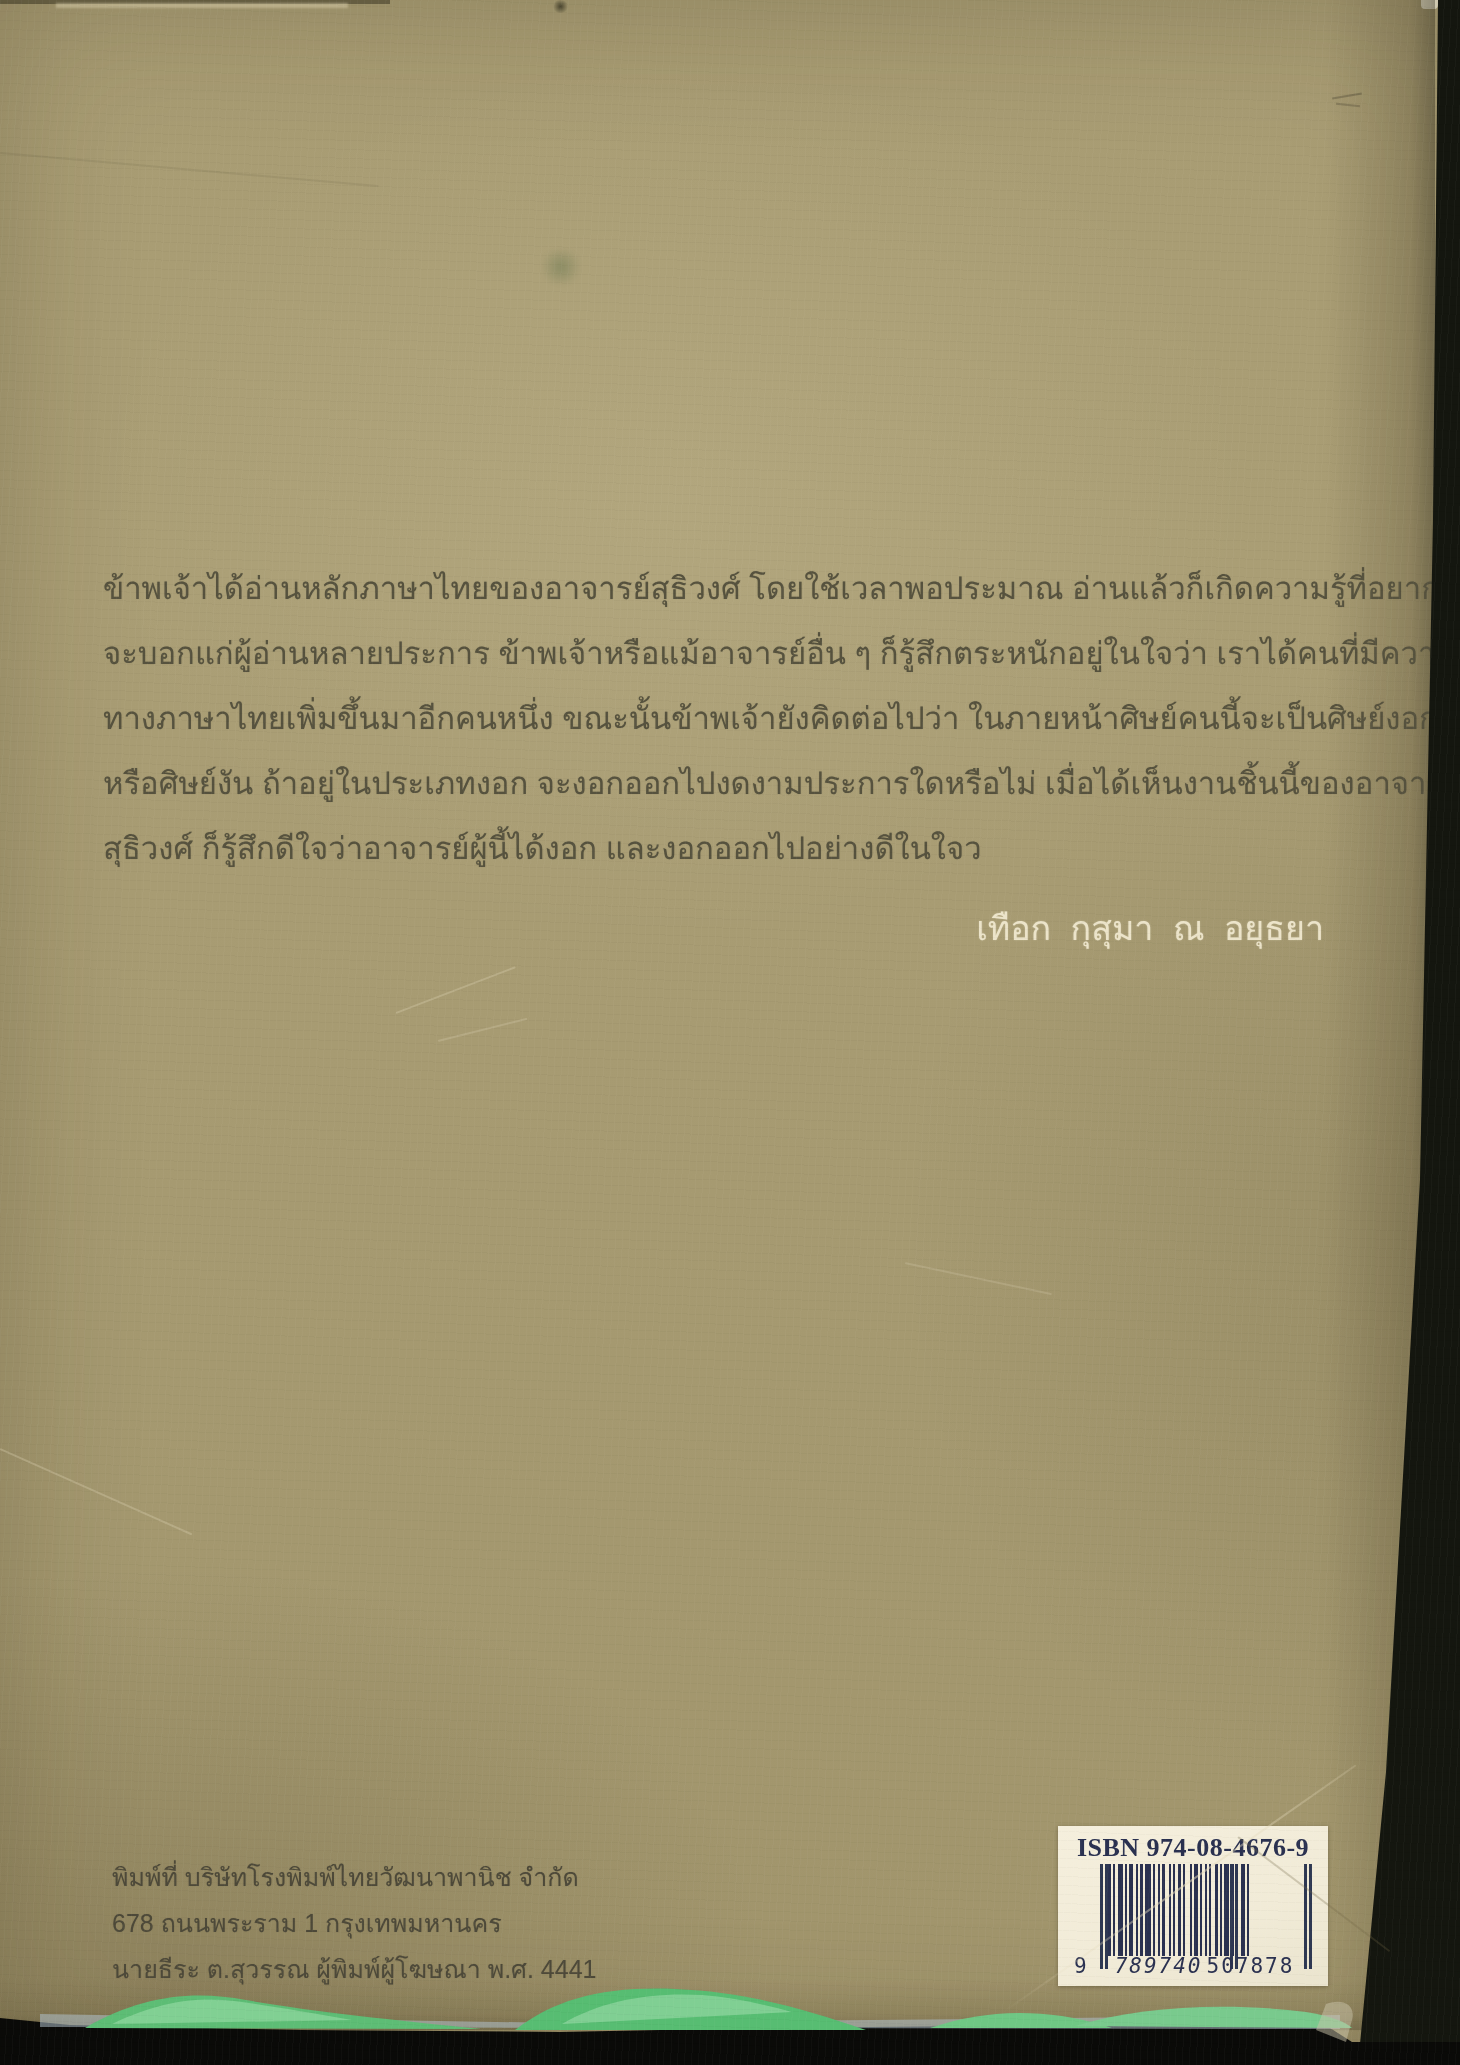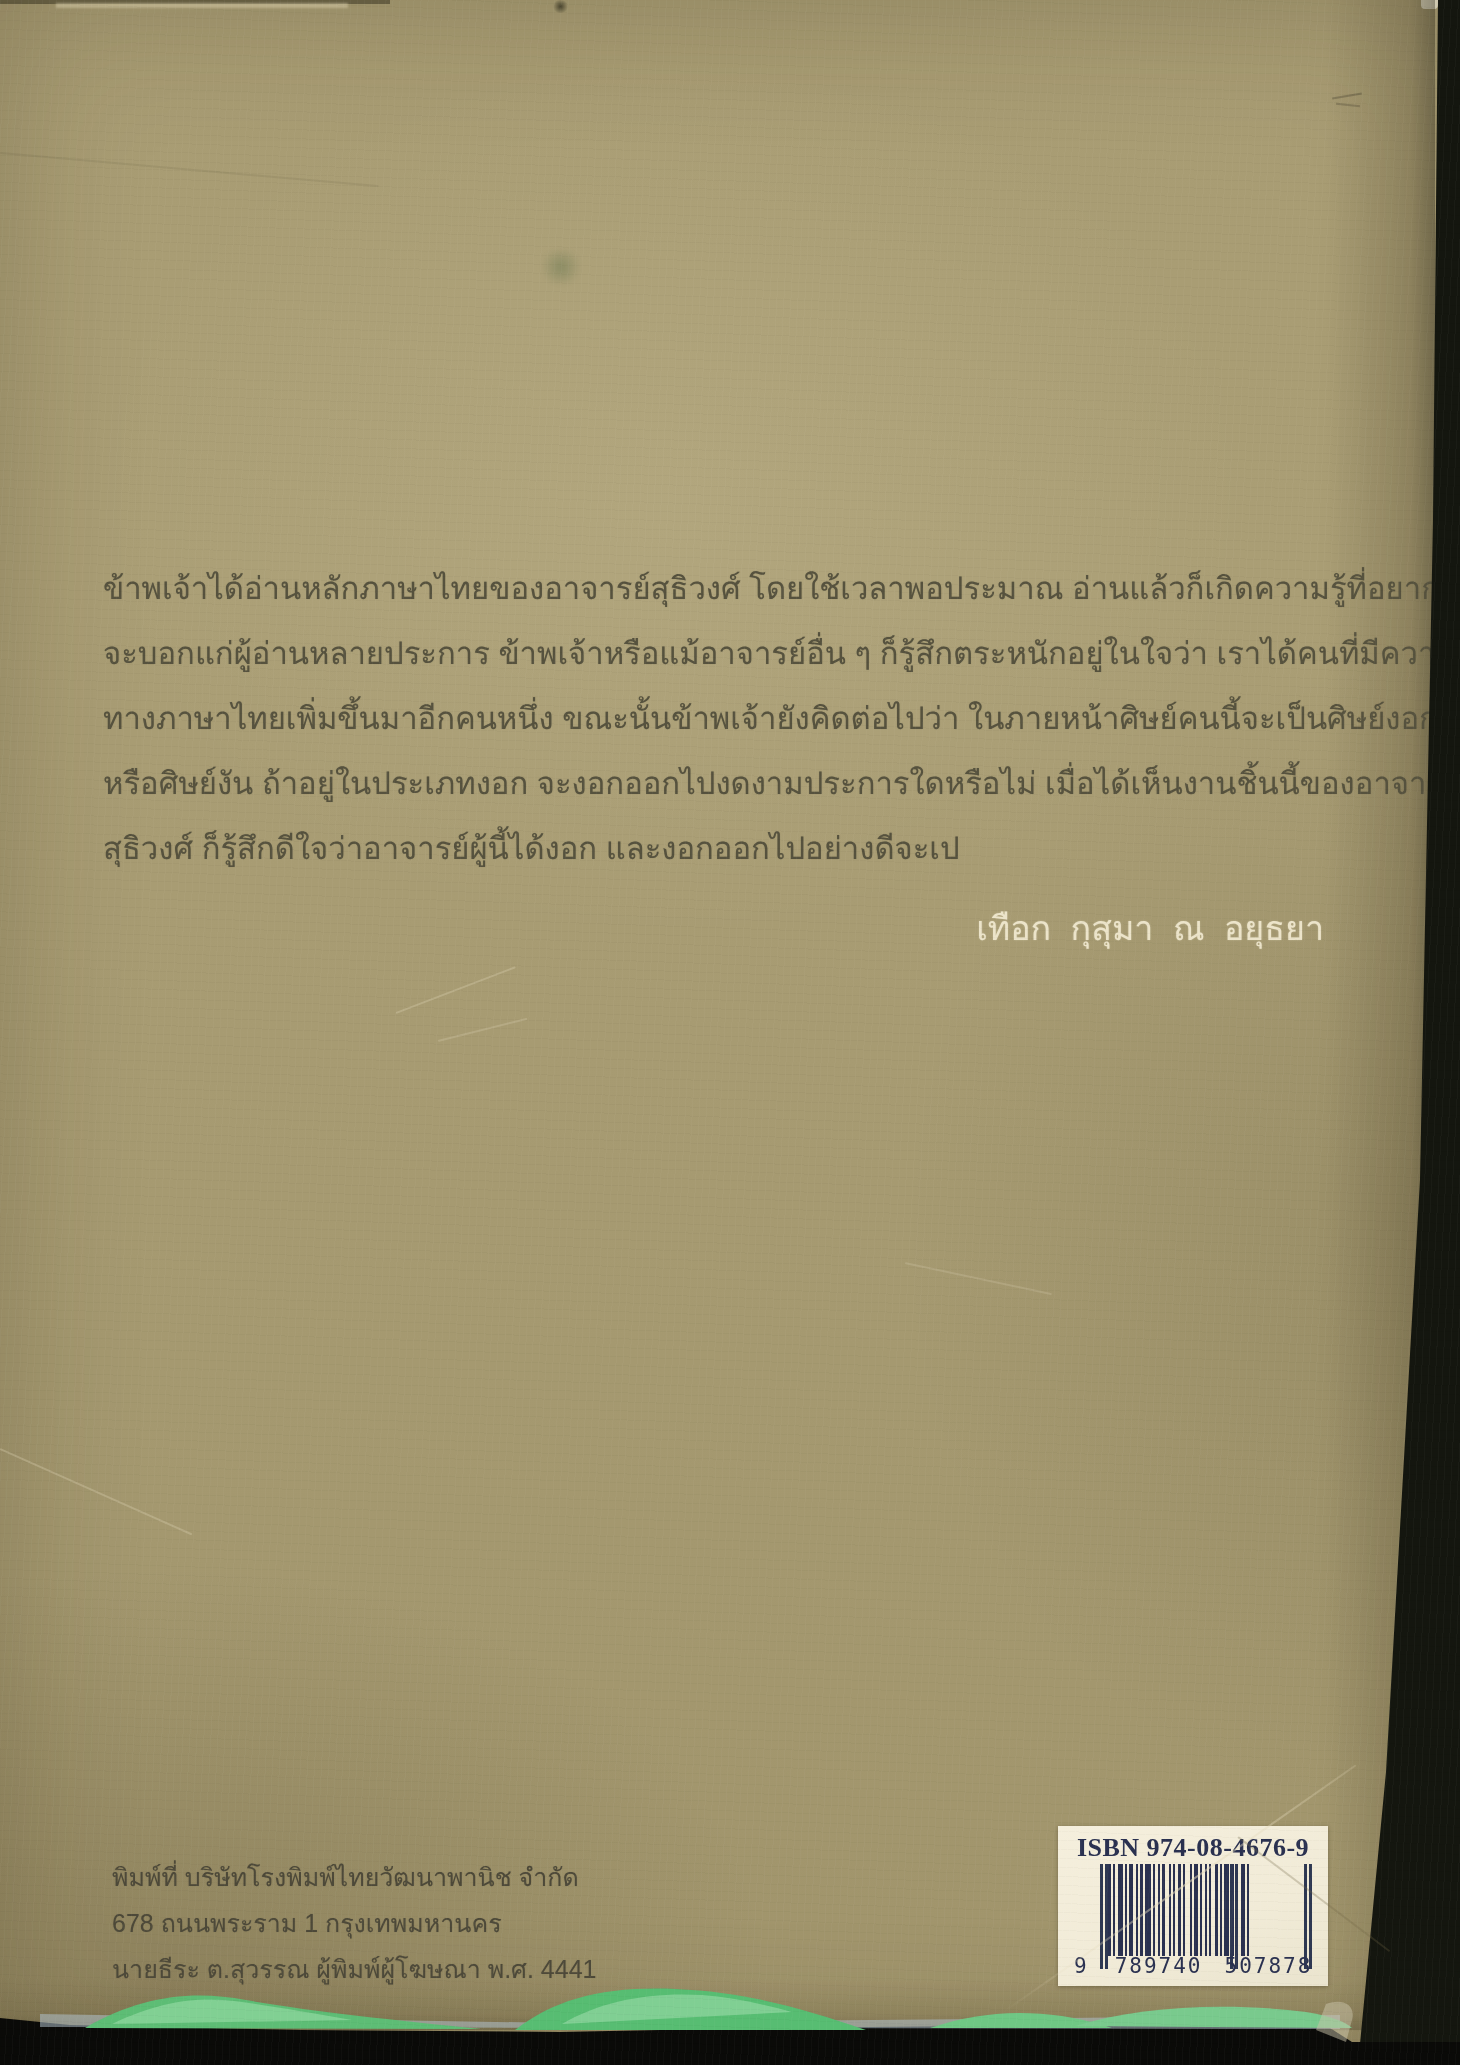--- a/index.html
+++ b/index.html
@@ -54,21 +54,21 @@
   #bars div{flex:none;height:100%;}
   .guard{position:absolute;top:0;height:105px;width:3px;background:#2e3852;}
   #guard-l1{left:42px;} #guard-l2{left:47px;}
   #guard-m1{left:172px;} #guard-m2{left:177px;}
   #guard-r1{right:16px;} #guard-r2{right:21px;}
   #digits{
     position:absolute;left:16px;right:14px;bottom:2px;display:flex;align-items:flex-end;
     font-family:"DejaVu Sans Mono",monospace;font-size:21px;color:#2a3150;
   }
   #digits span{letter-spacing:2px;}
-  #dg0{margin-right:26px;} #dg1{margin-right:22px;}
+  #dg0{margin-right:26px;} #dg1{margin-right:4px;font-style:italic;}
   
   svg.overlay{position:absolute;inset:0;pointer-events:none;}
   .right-shade{ 
     right:25px;top:0;width:110px;height:2065px;
     background:linear-gradient(90deg,rgba(66,58,35,0) 0%,rgba(66,58,35,0.22) 78%,rgba(30,27,15,0.35) 100%);
   }
   .crease{height:2px;border-radius:2px;transform-origin:left center;}
   .c1{left:1002px;top:2012px;width:432px;background:linear-gradient(90deg,transparent,rgba(228,218,188,0.55),rgba(228,218,188,0.2));transform:rotate(-35deg);}
   .c2{left:1238px;top:1836px;width:190px;background:rgba(110,100,70,0.28);transform:rotate(37deg);}
   .c3{left:0px;top:1448px;width:210px;background:rgba(220,210,180,0.32);transform:rotate(24deg);}
@@ -106,21 +106,21 @@
   <div class="abs crease c7"></div>
   <div class="abs crease c3"></div>
   <div class="abs right-shade"></div>
   <div class="abs bottom-grime"></div>
 
   <div id="quote" class="abs">
     <div class="qline">ข้าพเจ้าได้อ่านหลักภาษาไทยของอาจารย์สุธิวงศ์ โดยใช้เวลาพอประมาณ อ่านแล้วก็เกิดความรู้ที่อยาก</div>
     <div class="qline">จะบอกแก่ผู้อ่านหลายประการ ข้าพเจ้าหรือแม้อาจารย์อื่น ๆ ก็รู้สึกตระหนักอยู่ในใจว่า เราได้คนที่มีความรู้ดี</div>
     <div class="qline">ทางภาษาไทยเพิ่มขึ้นมาอีกคนหนึ่ง ขณะนั้นข้าพเจ้ายังคิดต่อไปว่า ในภายหน้าศิษย์คนนี้จะเป็นศิษย์งอก</div>
     <div class="qline">หรือศิษย์งัน ถ้าอยู่ในประเภทงอก จะงอกออกไปงดงามประการใดหรือไม่ เมื่อได้เห็นงานชิ้นนี้ของอาจารย์</div>
-    <div class="qline">สุธิวงศ์ ก็รู้สึกดีใจว่าอาจารย์ผู้นี้ได้งอก และงอกออกไปอย่างดีจะเป</div>
+    <div class="qline">สุธิวงศ์ ก็รู้สึกดีใจว่าอาจารย์ผู้นี้ได้งอก และงอกออกไปอย่างดีในใจว</div>
   </div>
   <div id="attribution" class="abs">เทือก กุสุมา ณ อยุธยา</div>
 
   <div id="colophon" class="abs">
     <div>พิมพ์ที่ บริษัทโรงพิมพ์ไทยวัฒนาพานิช จำกัด</div>
     <div>678 ถนนพระราม 1 กรุงเทพมหานคร</div>
     <div>นายธีระ ต.สุวรรณ ผู้พิมพ์ผู้โฆษณา พ.ศ. 4441</div>
   </div>
 
   <div id="isbn-box" class="abs">

